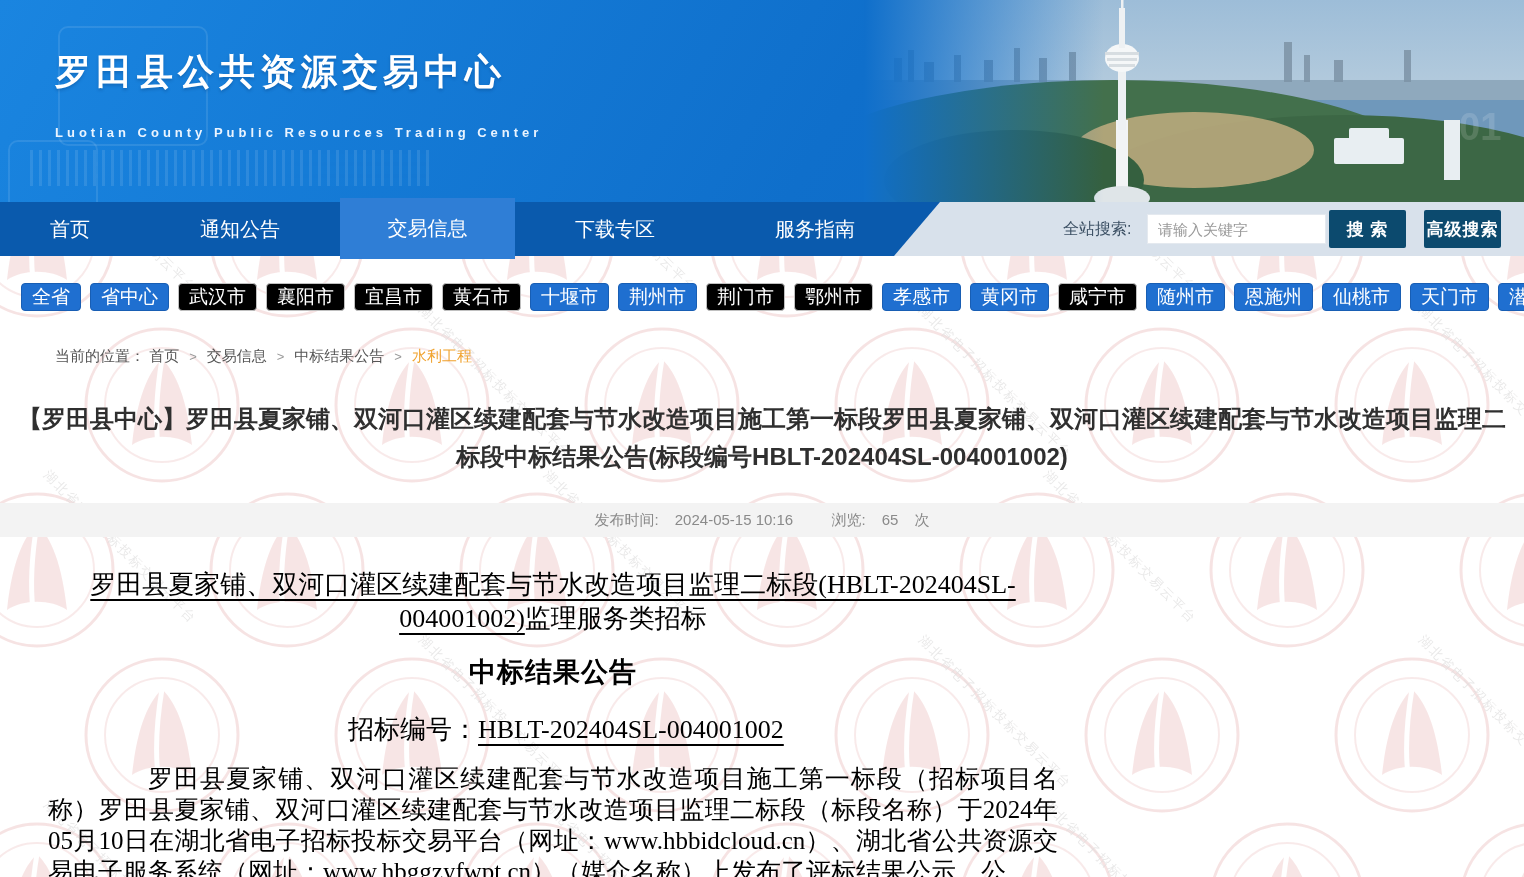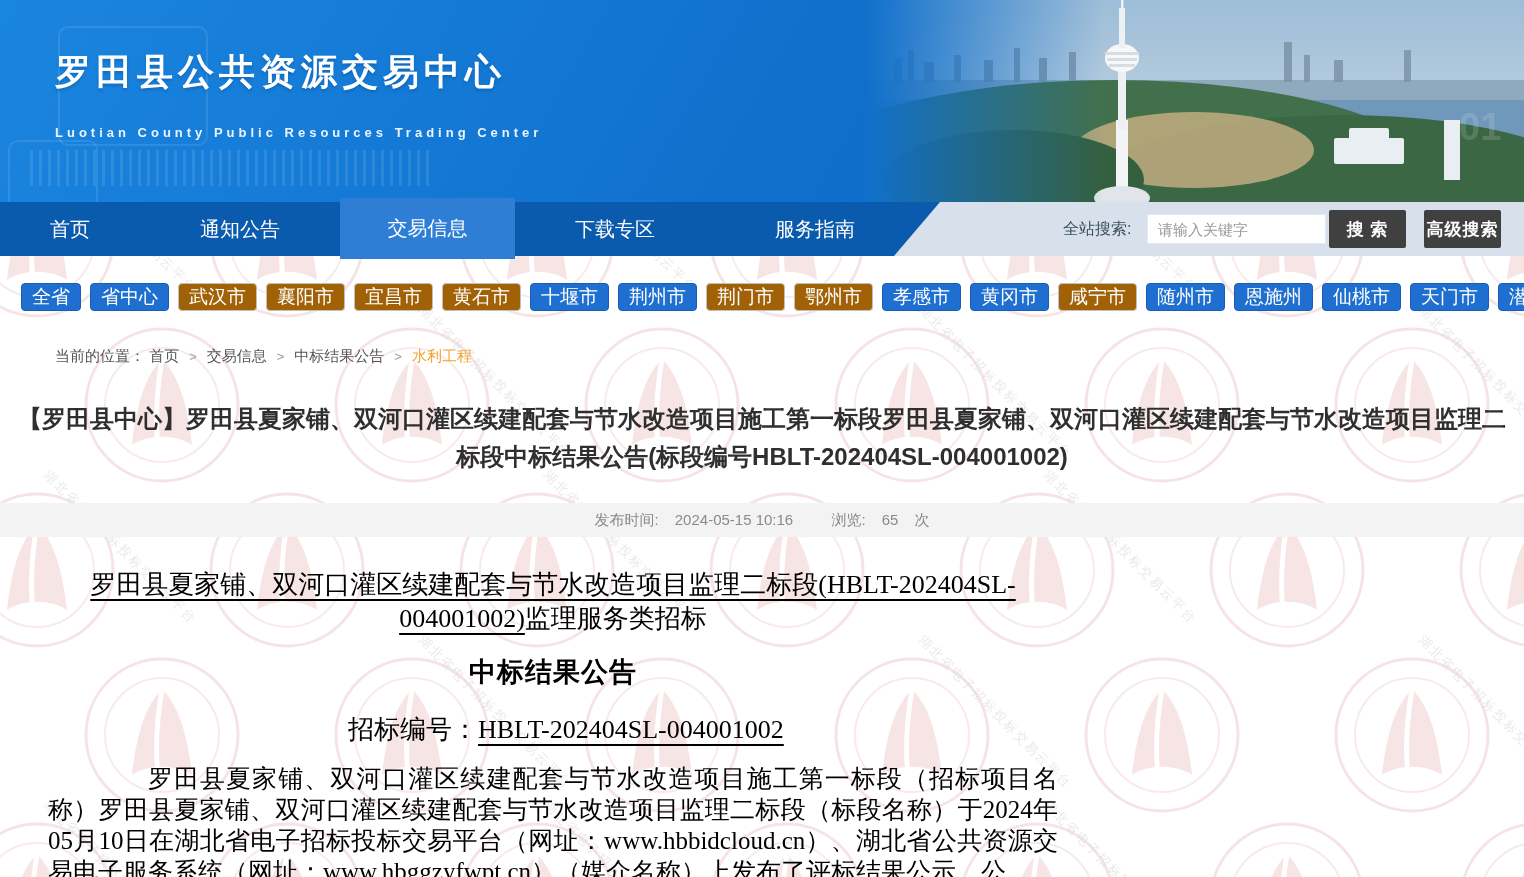--- a/index.html
+++ b/index.html
@@ -34,32 +34,32 @@
   .nav-item { color:#fff; font-size:20px; text-align:center; height:54px; line-height:54px; cursor:pointer; }
   .nav-item:nth-child(1){ width:140px; }
   .nav-item:nth-child(n+2){ width:200px; }
   .nav-item:nth-child(3){ width:175px; }
   .nav-item.active { background:#2f7ed6; margin-top:-4px; height:61px; line-height:60px; }
   .search-label { position:absolute; left:1063px; top:0; height:54px; line-height:54px; color:#3c5064; font-size:16px; }
   .search-input { position:absolute; left:1147px; top:12px; width:179px; height:30px; border:1px solid #e4e9ef;
                   font-size:15px; padding:0 10px; color:#0369a1; background:#fff; outline:none;
                   font-family:"Liberation Sans",sans-serif; }
   .search-input::placeholder { color:#999; }
-  .btn-orange { position:absolute; top:8px; height:38px; border:none; background:#404040; color:#fff;
+  .btn-orange { position:absolute; top:8px; height:38px; border:none; background:#0c4a6e; color:#fff;
                 font-size:17px; font-weight:bold; border-radius:2px; cursor:pointer; letter-spacing:1px;
                 font-family:"Liberation Sans",sans-serif; }
   .btn-search { left:1329px; width:77px; }
   .btn-adv { left:1424px; width:77px; }
 
   
   .region-row { position:relative; z-index:1; padding:27px 0 0 21px; display:flex; flex-wrap:nowrap; }
   .region-btn { height:28px; line-height:26px; padding:0 10px; margin-right:9px; border-radius:4px;
                 font-size:19px; color:#fff; cursor:pointer; white-space:nowrap; border:1px solid transparent; }
   .region-btn.on  { background:#1f6fd0; border-color:#185eb4; }
-  .region-btn.off { background:#a16207; border-color:#c0c0c0; }
+  .region-btn.off { background:#000000; border-color:#c0c0c0; }
 
   
   .breadcrumb { position:relative; z-index:1; margin:36px 0 0 55px; font-size:15px; color:#555; }
   .crumb { color:#555; cursor:pointer; }
   .crumb + .crumb::before { content:">"; color:#999; margin:0 10px; font-size:13px; }
   .crumb.current { color:#f0a330; }
 
   
   .page-title { position:relative; z-index:1; width:1508px; margin:34px auto 0;
                 font-size:24px; line-height:38px; font-weight:bold; color:#2f2f2f; text-align:center; }

